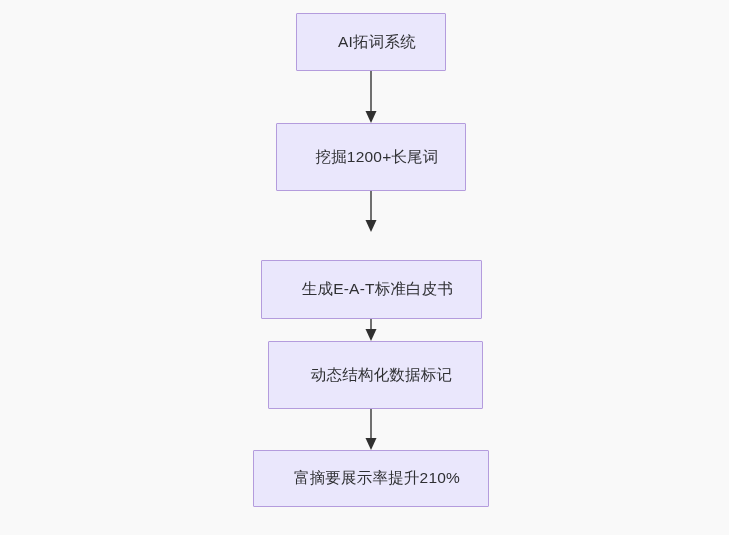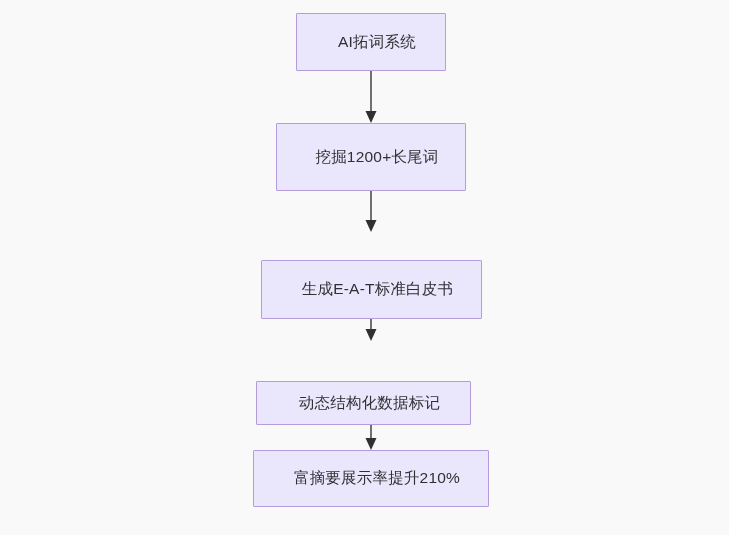--- a/index.html
+++ b/index.html
@@ -85,21 +85,21 @@
   </div>
 
   <div class="node" style="left:276px; top:123px; width:190px; height:68px;">
     <span class="node-label">挖掘1200+长尾词</span>
   </div>
 
   <div class="node" style="left:261px; top:232px; width:221px; height:59px;margin-top:28px;">
     <span class="node-label">生成E-A-T标准白皮书</span>
   </div>
 
-  <div class="node" style="left:256px; top:341px; width:215px; height:44px;margin-top:40px;">
+  <div class="node" style="left:268px; top:341px; width:215px; height:68px;">
     <span class="node-label">动态结构化数据标记</span>
   </div>
 
   <div class="node" style="left:253px; top:450px; width:236px; height:57px;justify-content:center;">
     <span class="node-label">富摘要展示率提升210%</span>
   </div>
 
 </div>
 
 </body></html>

